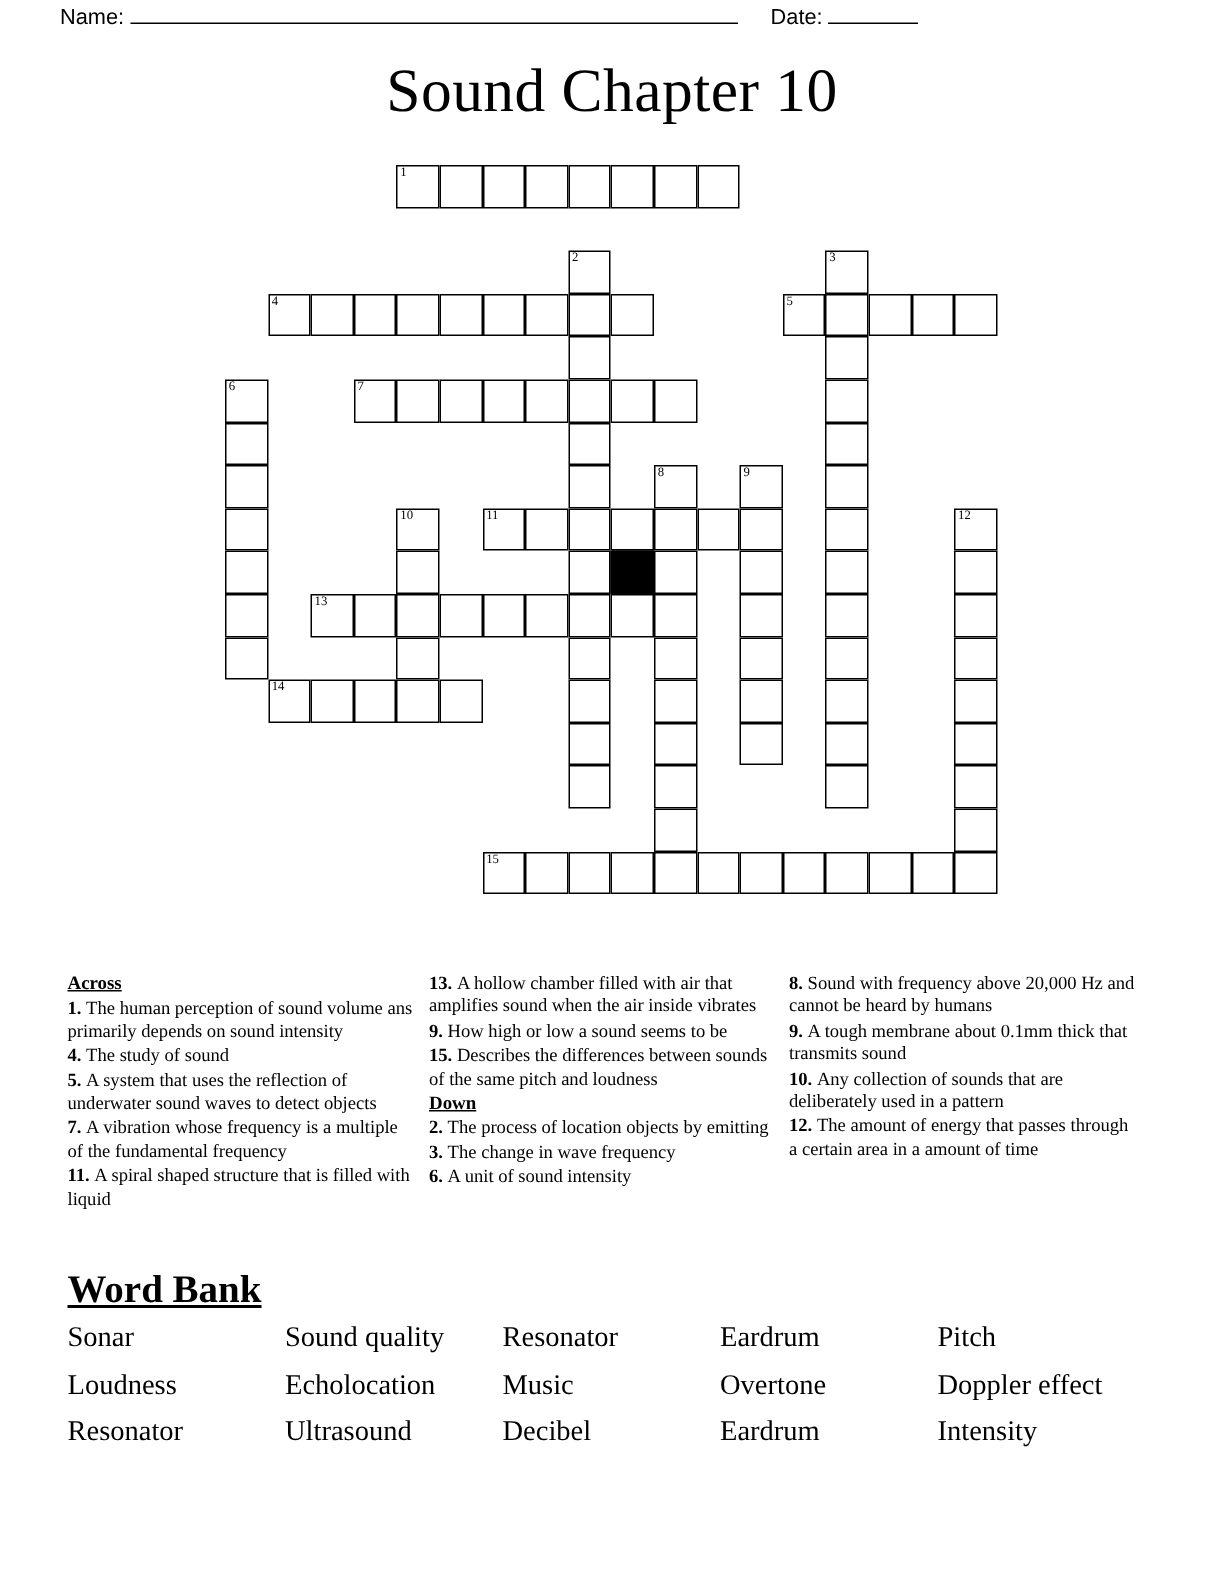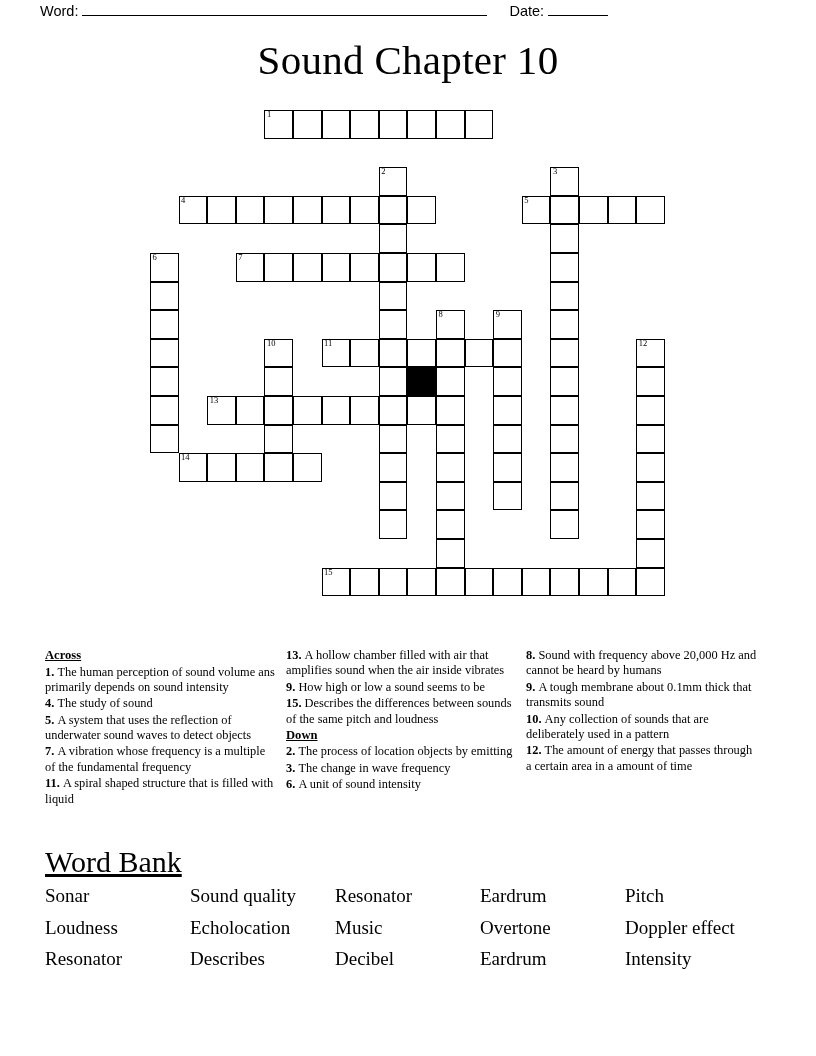--- a/index.html
+++ b/index.html
@@ -111,39 +111,39 @@
   .clue-num { font-weight: bold; }
 
   
   #word-bank {
     position: absolute;
     left: 45px;
     top: 845px;
     width: 740px;
   }
   .wb-heading {
-    font-weight: normal;
+    font-weight: bold;
     text-decoration: underline;
-    font-size: 30px;
+    font-size: 26px;
     margin-bottom: 4px;
   }
   .wb-grid {
     display: grid;
     grid-template-columns: 145px 145px 145px 145px auto;
     row-gap: 6px;
     font-size: 19px;
     line-height: 1.35;
   }
   .wb-word { white-space: nowrap; }
 </style>
 </head>
 <body>
 
 <div class="name-date-row">
-  <span class="nd-label">Word:</span>
+  <span class="nd-label">Name:</span>
   <span class="nd-rule long"></span>
   <span class="nd-gap"></span>
   <span class="nd-label">Date:</span>
   <span class="nd-rule short"></span>
 </div>
 
 <div class="worksheet-title">Sound Chapter 10</div>
 
 <div id="crossword-grid">
     <div class="xw-cell" style="left: 264.4px; top: 110px; width: 28.6px; height: 28.6px;">
@@ -335,18 +335,18 @@
       <div class="wb-word">Sound quality</div>
       <div class="wb-word">Resonator</div>
       <div class="wb-word">Eardrum</div>
       <div class="wb-word">Pitch</div>
       <div class="wb-word">Loudness</div>
       <div class="wb-word">Echolocation</div>
       <div class="wb-word">Music</div>
       <div class="wb-word">Overtone</div>
       <div class="wb-word">Doppler effect</div>
       <div class="wb-word">Resonator</div>
-      <div class="wb-word">Describes</div>
+      <div class="wb-word">Ultrasound</div>
       <div class="wb-word">Decibel</div>
       <div class="wb-word">Eardrum</div>
       <div class="wb-word">Intensity</div>
     </div>
 </div>
 
 </body></html>

